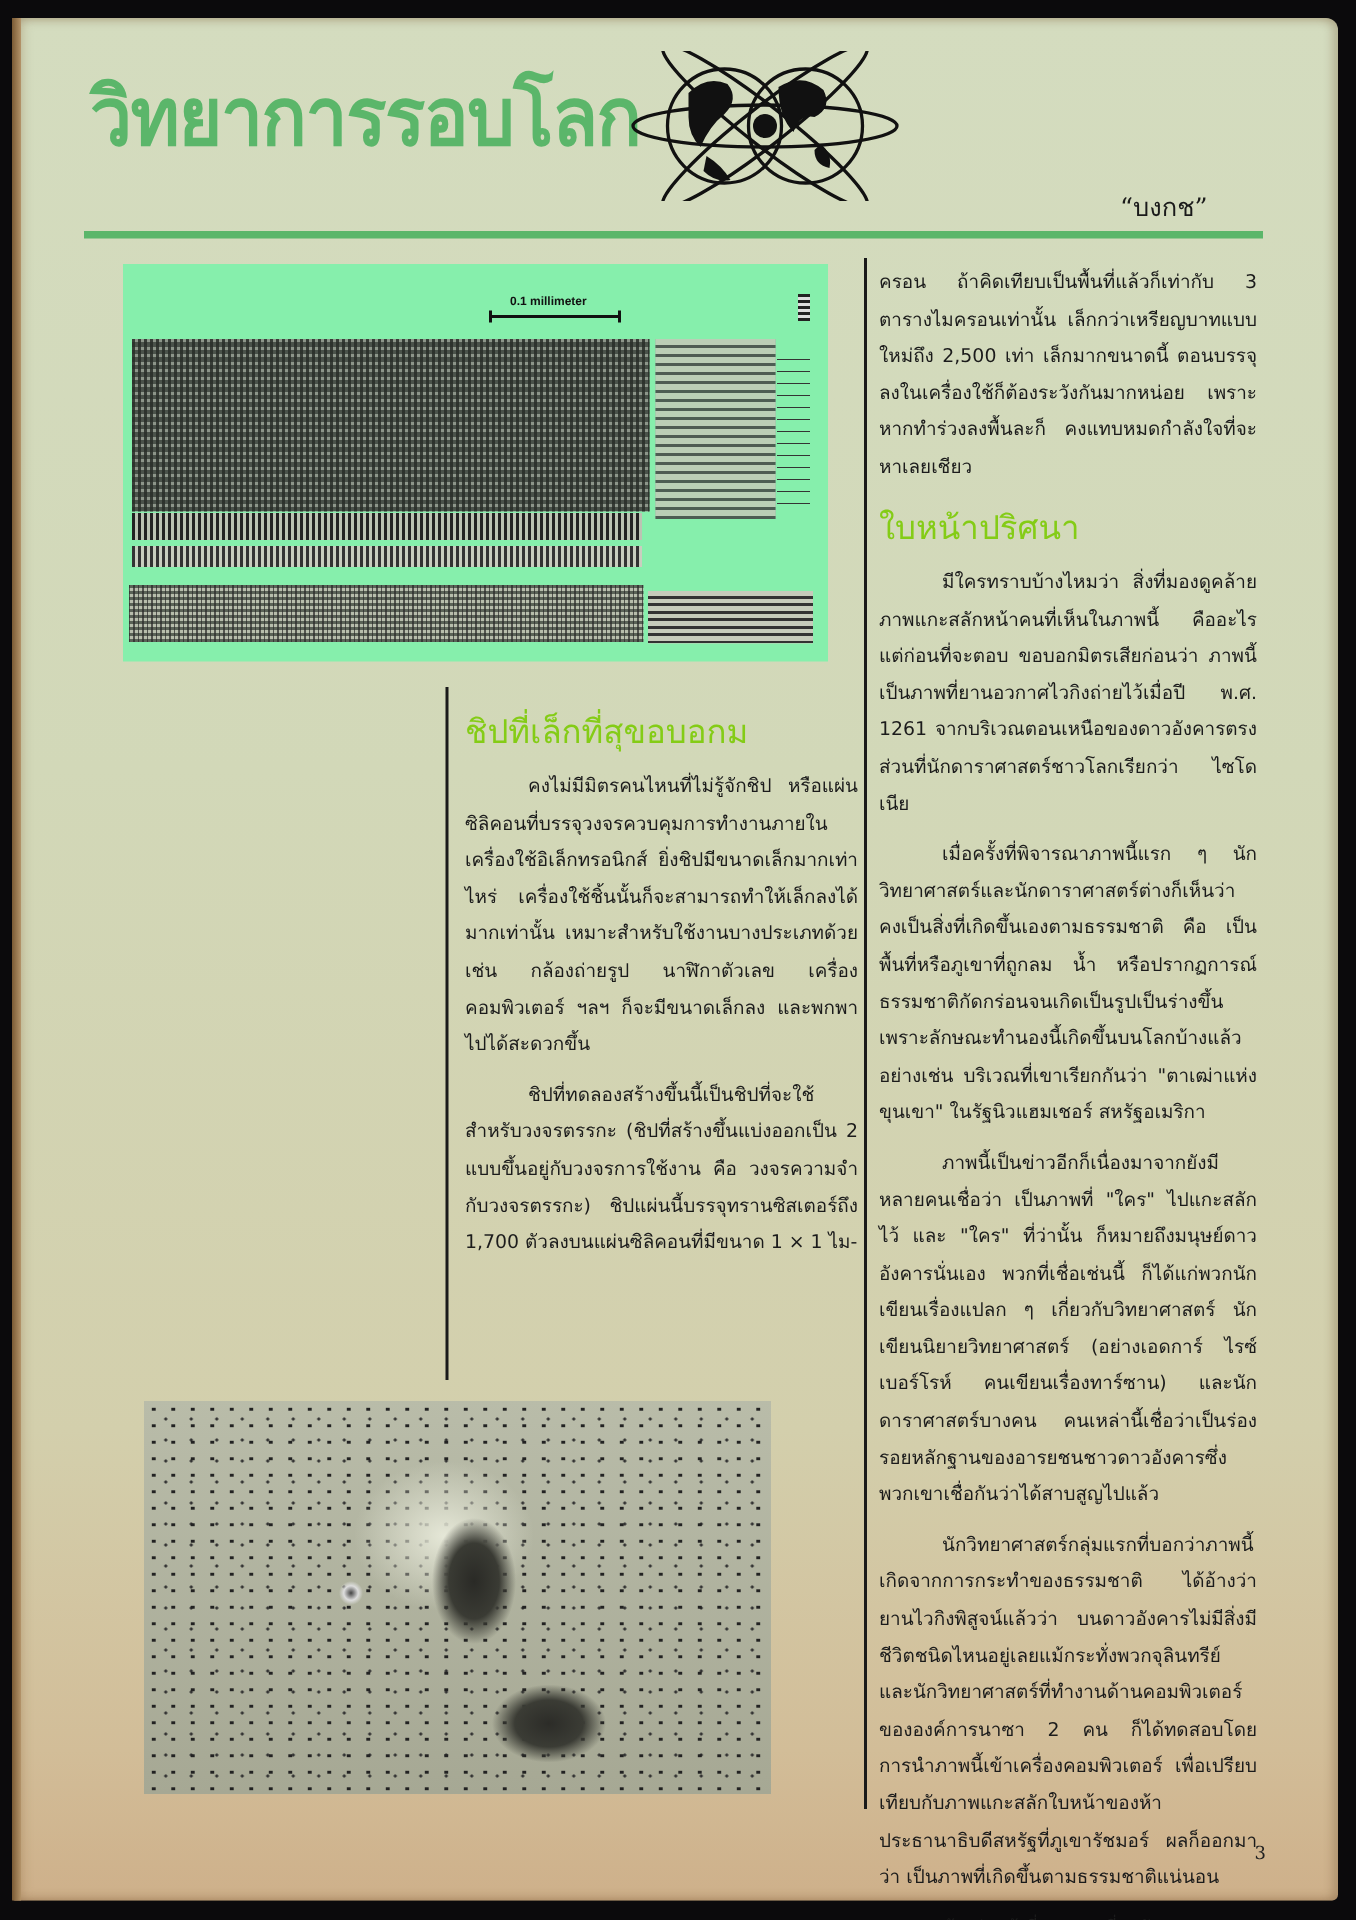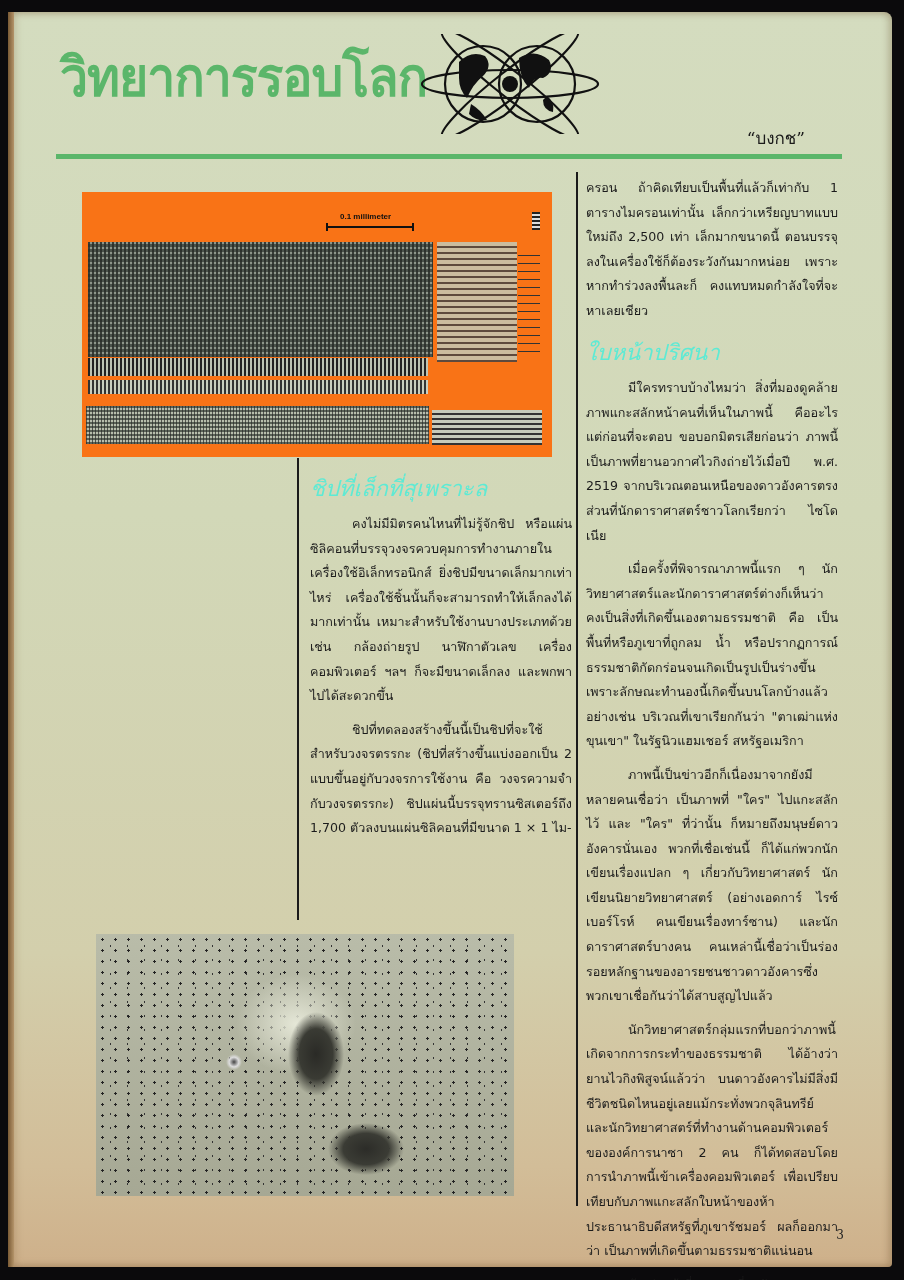--- a/index.html
+++ b/index.html
@@ -30,22 +30,22 @@
   .mast-logo { position: absolute; left: 355px; top: -2px; width: 190px; height: 100px; }
   .byline {
     position: absolute; right: 45px; top: 88px;
     font-family: "DejaVu Serif", serif; font-size: 17px; color: #1a1a1a;
   }
   .green-rule {
     position: absolute; left: 56px; top: 154px; width: 786px; height: 5px;
     background: #5bb66a;
   }
   .chip-photo {
-    position: absolute; left: 82px; top: 192px; width: 470px; height: 265px;
-    background: #f97316;
+    position: absolute; left: 82px; top: 176px; width: 470px; height: 265px;
+    background: #86efac;
     overflow: hidden;
   }
   .scale-label {
     position: absolute; left: 258px; top: 20px; font-size: 8px; font-weight: bold;
     font-family: "Liberation Sans", sans-serif; color: #111;
   }
   .scale-bar { position: absolute; left: 244px; top: 34px; width: 88px; height: 2px; background: #111; }
   .scale-bar::before, .scale-bar::after { content: ""; position: absolute; top: -3px; width: 2px; height: 8px; background: #111; }
   .scale-bar::before { left: 0; } .scale-bar::after { right: 0; }
   .chip-grid {
@@ -86,21 +86,21 @@
 
   .col-rule { position: absolute; width: 2px; background: #1a1a1a; }
   .article { position: absolute; color: #1b1b1b; font-family: "DejaVu Sans", sans-serif; }
   .article p {
     margin: 0 0 9px 0; font-size: 12.6px; line-height: 24.6px; text-align: justify;
     text-indent: 42px;
   }
   .article p.noindent { text-indent: 0; }
   .article h2 {
     margin: 0 0 8px 0; font-family: "DejaVu Serif", serif; font-weight: normal;
-    font-size: 22px; line-height: 30px; color: #5eead4; font-style: italic;
+    font-size: 22px; line-height: 30px; color: #84cc16;
   }
   .mars-photo {
     position: absolute; left: 96px; top: 934px; width: 418px; height: 262px;
     background:
       radial-gradient(ellipse 28px 42px at 220px 120px, #2a2a26 0%, #3a3b34 60%, transparent 100%),
       radial-gradient(ellipse 38px 26px at 270px 215px, #2c2c28 0%, #3b3c35 60%, transparent 100%),
       radial-gradient(circle 8px at 138px 128px, #444 0%, #ddd 60%, transparent 100%),
       radial-gradient(ellipse 60px 50px at 200px 90px, #e5e7d7 0%, transparent 100%),
       radial-gradient(circle 1.2px, #222 99%, transparent 100%) 0 0 / 13px 11px,
       radial-gradient(circle 1px, #333 99%, transparent 100%) 6px 5px / 17px 14px,
@@ -146,33 +146,33 @@
   <div class="chip-right"></div>
   <div class="chip-pads"></div>
   <div class="chip-band1"></div>
   <div class="chip-band2"></div>
   <div class="chip-band3"></div>
   <div class="chip-right2"></div>
 </div>
 
 <div class="col-rule" style="left:297px; top:458px; height:462px;"></div>
 <div class="article" style="left:310px; top:474px; width:262px;">
-  <h2>ชิปที่เล็กที่สุเพราะล</h2>
+  <h2>ชิปที่เล็กที่สุขอบอกม</h2>
   <p>คงไม่มีมิตรคนไหนที่ไม่รู้จักชิป หรือแผ่นซิลิคอนที่บรรจุวงจรควบคุมการทำงานภายในเครื่องใช้อิเล็กทรอนิกส์ ยิ่งชิปมีขนาดเล็กมากเท่าไหร่ เครื่องใช้ชิ้นนั้นก็จะสามารถทำให้เล็กลงได้มากเท่านั้น เหมาะสำหรับใช้งานบางประเภทด้วย เช่น กล้องถ่ายรูป นาฬิกาตัวเลข เครื่องคอมพิวเตอร์ ฯลฯ ก็จะมีขนาดเล็กลง และพกพาไปได้สะดวกขึ้น</p>
   <p>ชิปที่ทดลองสร้างขึ้นนี้เป็นชิปที่จะใช้สำหรับวงจรตรรกะ (ชิปที่สร้างขึ้นแบ่งออกเป็น 2 แบบขึ้นอยู่กับวงจรการใช้งาน คือ วงจรความจำกับวงจรตรรกะ) ชิปแผ่นนี้บรรจุทรานซิสเตอร์ถึง 1,700 ตัวลงบนแผ่นซิลิคอนที่มีขนาด 1 × 1 ไม-</p>
 </div>
 
 <div class="col-rule" style="left:576px; top:172px; height:1034px;"></div>
 <div class="article" style="left:586px; top:176px; width:252px;">
-  <p class="noindent">ครอน ถ้าคิดเทียบเป็นพื้นที่แล้วก็เท่ากับ 1 ตารางไมครอนเท่านั้น เล็กกว่าเหรียญบาทแบบใหม่ถึง 2,500 เท่า เล็กมากขนาดนี้ ตอนบรรจุลงในเครื่องใช้ก็ต้องระวังกันมากหน่อย เพราะหากทำร่วงลงพื้นละก็ คงแทบหมดกำลังใจที่จะหาเลยเชียว</p>
+  <p class="noindent">ครอน ถ้าคิดเทียบเป็นพื้นที่แล้วก็เท่ากับ 3 ตารางไมครอนเท่านั้น เล็กกว่าเหรียญบาทแบบใหม่ถึง 2,500 เท่า เล็กมากขนาดนี้ ตอนบรรจุลงในเครื่องใช้ก็ต้องระวังกันมากหน่อย เพราะหากทำร่วงลงพื้นละก็ คงแทบหมดกำลังใจที่จะหาเลยเชียว</p>
 </div>
 
 <div class="article" style="left:586px; top:338px; width:252px;">
   <h2>ใบหน้าปริศนา</h2>
-  <p>มีใครทราบบ้างไหมว่า สิ่งที่มองดูคล้ายภาพแกะสลักหน้าคนที่เห็นในภาพนี้ คืออะไร แต่ก่อนที่จะตอบ ขอบอกมิตรเสียก่อนว่า ภาพนี้เป็นภาพที่ยานอวกาศไวกิงถ่ายไว้เมื่อปี พ.ศ. 2519 จากบริเวณตอนเหนือของดาวอังคารตรงส่วนที่นักดาราศาสตร์ชาวโลกเรียกว่า ไซโดเนีย</p>
+  <p>มีใครทราบบ้างไหมว่า สิ่งที่มองดูคล้ายภาพแกะสลักหน้าคนที่เห็นในภาพนี้ คืออะไร แต่ก่อนที่จะตอบ ขอบอกมิตรเสียก่อนว่า ภาพนี้เป็นภาพที่ยานอวกาศไวกิงถ่ายไว้เมื่อปี พ.ศ. 1261 จากบริเวณตอนเหนือของดาวอังคารตรงส่วนที่นักดาราศาสตร์ชาวโลกเรียกว่า ไซโดเนีย</p>
   <p>เมื่อครั้งที่พิจารณาภาพนี้แรก ๆ นักวิทยาศาสตร์และนักดาราศาสตร์ต่างก็เห็นว่าคงเป็นสิ่งที่เกิดขึ้นเองตามธรรมชาติ คือ เป็นพื้นที่หรือภูเขาที่ถูกลม น้ำ หรือปรากฏการณ์ธรรมชาติกัดกร่อนจนเกิดเป็นรูปเป็นร่างขึ้น เพราะลักษณะทำนองนี้เกิดขึ้นบนโลกบ้างแล้ว อย่างเช่น บริเวณที่เขาเรียกกันว่า "ตาเฒ่าแห่งขุนเขา" ในรัฐนิวแฮมเชอร์ สหรัฐอเมริกา</p>
   <p>ภาพนี้เป็นข่าวอีกก็เนื่องมาจากยังมีหลายคนเชื่อว่า เป็นภาพที่ "ใคร" ไปแกะสลักไว้ และ "ใคร" ที่ว่านั้น ก็หมายถึงมนุษย์ดาวอังคารนั่นเอง พวกที่เชื่อเช่นนี้ ก็ได้แก่พวกนักเขียนเรื่องแปลก ๆ เกี่ยวกับวิทยาศาสตร์ นักเขียนนิยายวิทยาศาสตร์ (อย่างเอดการ์ ไรซ์ เบอร์โรห์ คนเขียนเรื่องทาร์ซาน) และนักดาราศาสตร์บางคน คนเหล่านี้เชื่อว่าเป็นร่องรอยหลักฐานของอารยชนชาวดาวอังคารซึ่งพวกเขาเชื่อกันว่าได้สาบสูญไปแล้ว</p>
   <p>นักวิทยาศาสตร์กลุ่มแรกที่บอกว่าภาพนี้เกิดจากการกระทำของธรรมชาติ ได้อ้างว่ายานไวกิงพิสูจน์แล้วว่า บนดาวอังคารไม่มีสิ่งมีชีวิตชนิดไหนอยู่เลยแม้กระทั่งพวกจุลินทรีย์ และนักวิทยาศาสตร์ที่ทำงานด้านคอมพิวเตอร์ขององค์การนาซา 2 คน ก็ได้ทดสอบโดยการนำภาพนี้เข้าเครื่องคอมพิวเตอร์ เพื่อเปรียบเทียบกับภาพแกะสลักใบหน้าของห้าประธานาธิบดีสหรัฐที่ภูเขารัชมอร์ ผลก็ออกมาว่า เป็นภาพที่เกิดขึ้นตามธรรมชาติแน่นอน</p>
   <p>ข้างฝ่ายผู้เชี่ยวชาญเกี่ยวกับดาวพระเคราะห์อย่างแฮโรลด์ มาเซอร์สกี ซึ่งเป็นผู้หนึ่งที่ร่วม</p>
 </div>
 
 <div class="mars-photo"></div>
 
 <div class="page-number">3</div>
 

